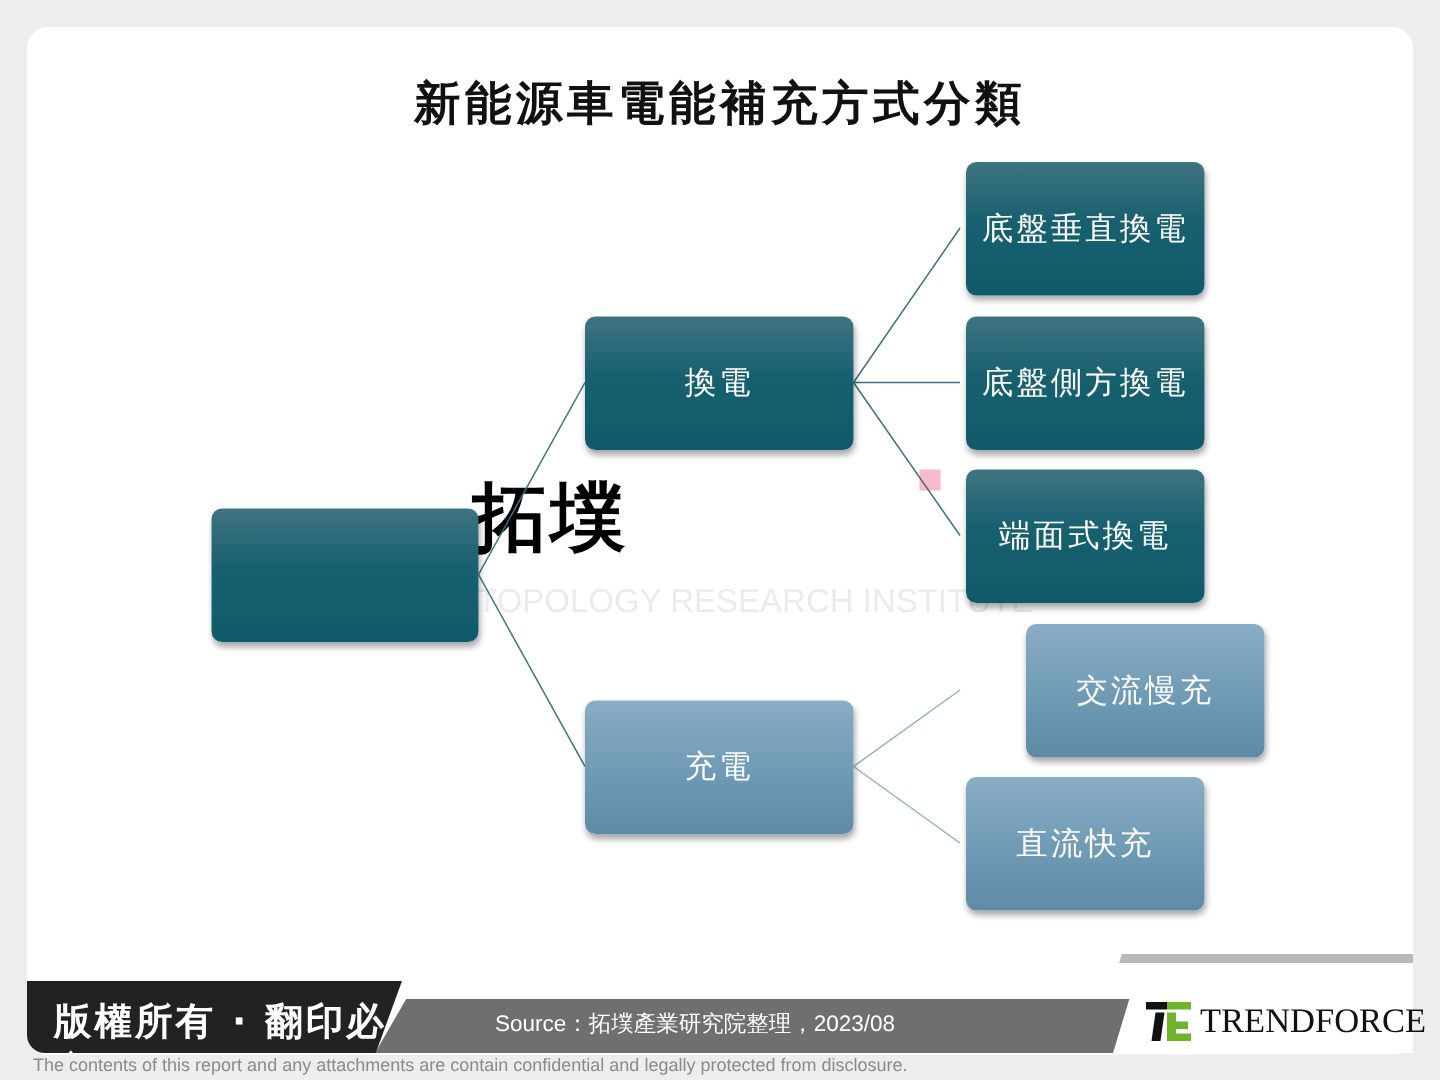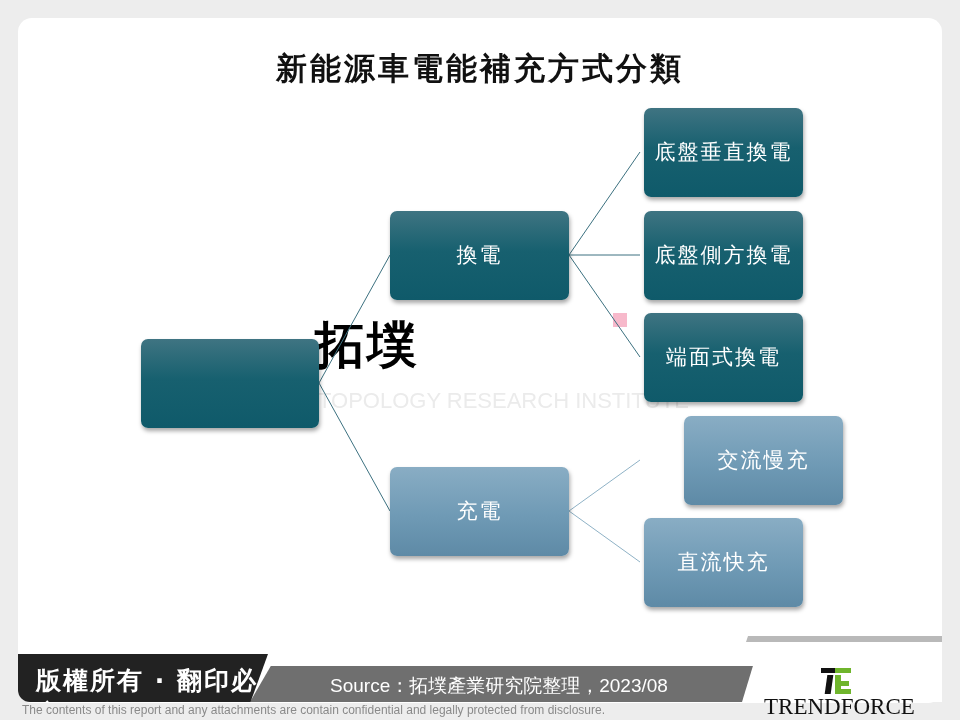--- a/index.html
+++ b/index.html
@@ -45,32 +45,32 @@
     border-bottom-left-radius: 12px;
   }
   .footer-dark span {
     position: absolute; left: 18px; top: 10px; color: #fff; font-size: 25px; font-weight: bold; letter-spacing: 2px;
   }
   .footer-mid {
     position: absolute; left: 250px; top: 666px; width: 520px; height: 36px; background: #6f6f6f;
     clip-path: polygon(4% 0, 100% 0, 97% 100%, 0 100%);
   }
   .footer-mid span {
-    position: absolute; left: 80px; top: 7px; color: #fff; font-size: 19px; font-family: "Liberation Sans", sans-serif;
+    position: absolute; left: 80px; top: 7px; color: #fff; font-size: 15px; font-family: "Liberation Sans", sans-serif;
   }
   .footer-logo-bg {
     position: absolute; left: 742px; top: 636px; width: 200px; height: 66px; background: #ffffff;
     clip-path: polygon(10% 0, 100% 0, 100% 100%, 0 100%);
   }
   .logo-stripe {
     position: absolute; left: 742px; top: 636px; width: 200px; height: 6px; background: #b9b9b9;
     clip-path: polygon(3% 0, 100% 0, 100% 100%, 2% 100%);
   }
   .logo {
-    position: absolute; left: 764px; top: 668px; display: flex; align-items: center; flex-direction: column;
+    position: absolute; left: 764px; top: 668px; display: flex; align-items: center;
   }
   .logo-icon { position: relative; width: 30px; height: 26px; margin-right: 6px; }
   .logo-icon .k1 { position: absolute; left: 0; top: 0; width: 14px; height: 5px; background: #111; }
   .logo-icon .k2 { position: absolute; left: 5px; top: 7px; width: 6px; height: 19px; background: #111; transform: skewX(-8deg); }
   .logo-icon .g1 { position: absolute; left: 14px; top: 0; width: 16px; height: 5px; background: #6fb52c; }
   .logo-icon .g2 { position: absolute; left: 14px; top: 7px; width: 6px; height: 19px; background: #6fb52c; }
   .logo-icon .g3 { position: absolute; left: 14px; top: 13px; width: 14px; height: 5px; background: #6fb52c; }
   .logo-icon .g4 { position: absolute; left: 14px; top: 21px; width: 16px; height: 5px; background: #6fb52c; }
   .logo-text { font-family: "Liberation Serif", "DejaVu Serif", serif; font-size: 23px; color: #111; letter-spacing: 0px; }
   .disclaimer {

